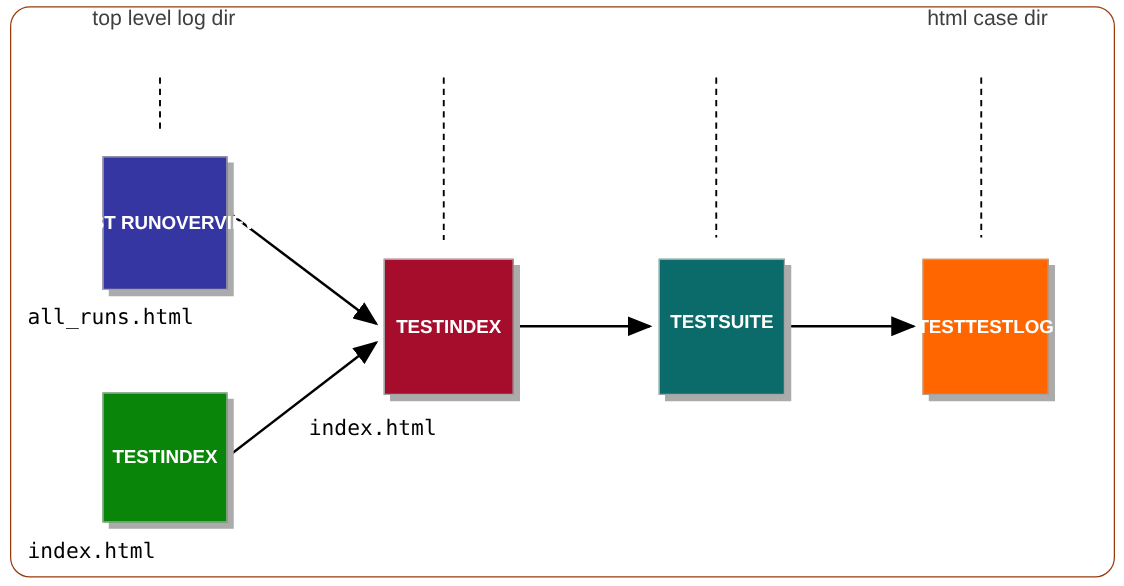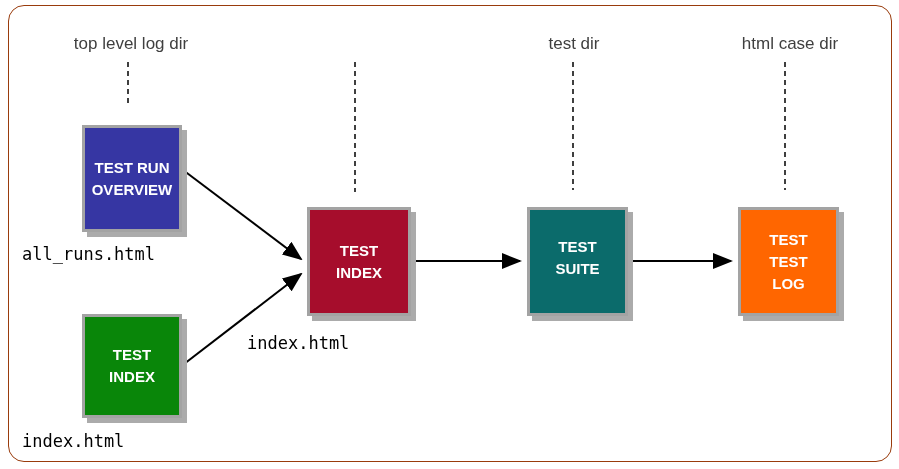--- a/index.html
+++ b/index.html
@@ -21,46 +21,46 @@
     top: 5px;
     width: 884px;
     height: 457px;
     border: 1px solid #993B0C;
     border-radius: 16px;
     box-sizing: border-box;
     pointer-events: none;
   }
   .col-header {
     position: absolute;
-    top: 34px;
+    top: 5px;
     width: 200px;
     text-align: center;
     font-size: 17px;
     color: #3F3F3F;
     letter-spacing: 0px;
     white-space: nowrap;
   }
   .overlay {
     position: absolute;
     left: 0;
     top: 0;
     pointer-events: none;
   }
   .node {
     position: absolute;
     box-sizing: border-box;
-    border: 3px solid #a3a3a3;
+    border: 1px solid #a3a3a3;
     box-shadow: 5px 5px 0 #ABABAB;
     color: #ffffff;
     font-weight: bold;
     font-size: 15px;
     line-height: 22px;
     text-align: center;
     display: flex;
-    flex-direction: column;
+    flex-direction: row;
     justify-content: center;
     align-items: center;
   }
   .node .line { white-space: nowrap; }
   .file-label {
     position: absolute;
     width: 220px;
     font-family: "DejaVu Sans Mono", "Liberation Mono", monospace;
     font-size: 17px;
     color: #000000;
@@ -68,21 +68,20 @@
   }
 </style>
 </head>
 <body>
 
 <div class="canvas">
 
   <div class="frame" style="border-color: rgb(153, 59, 12);"></div>
 
   <div class="col-header" style="left:31px">top level log dir</div>
-  <div class="col-header" style="left:474px">test dir</div>
   <div class="col-header" style="left:690px">html case dir</div>
 
   <svg class="overlay" width="899" height="469">
     <defs>
       <marker id="arrowhead" markerWidth="10" markerHeight="8" refX="9" refY="4" orient="auto">
         <polygon points="0,0 10,4 0,8" fill="#000000"></polygon>
       </marker>
     </defs>
 
     <line x1="128" y1="62" x2="128" y2="106" stroke="#000000" stroke-width="1.5" stroke-dasharray="5,4"></line>

